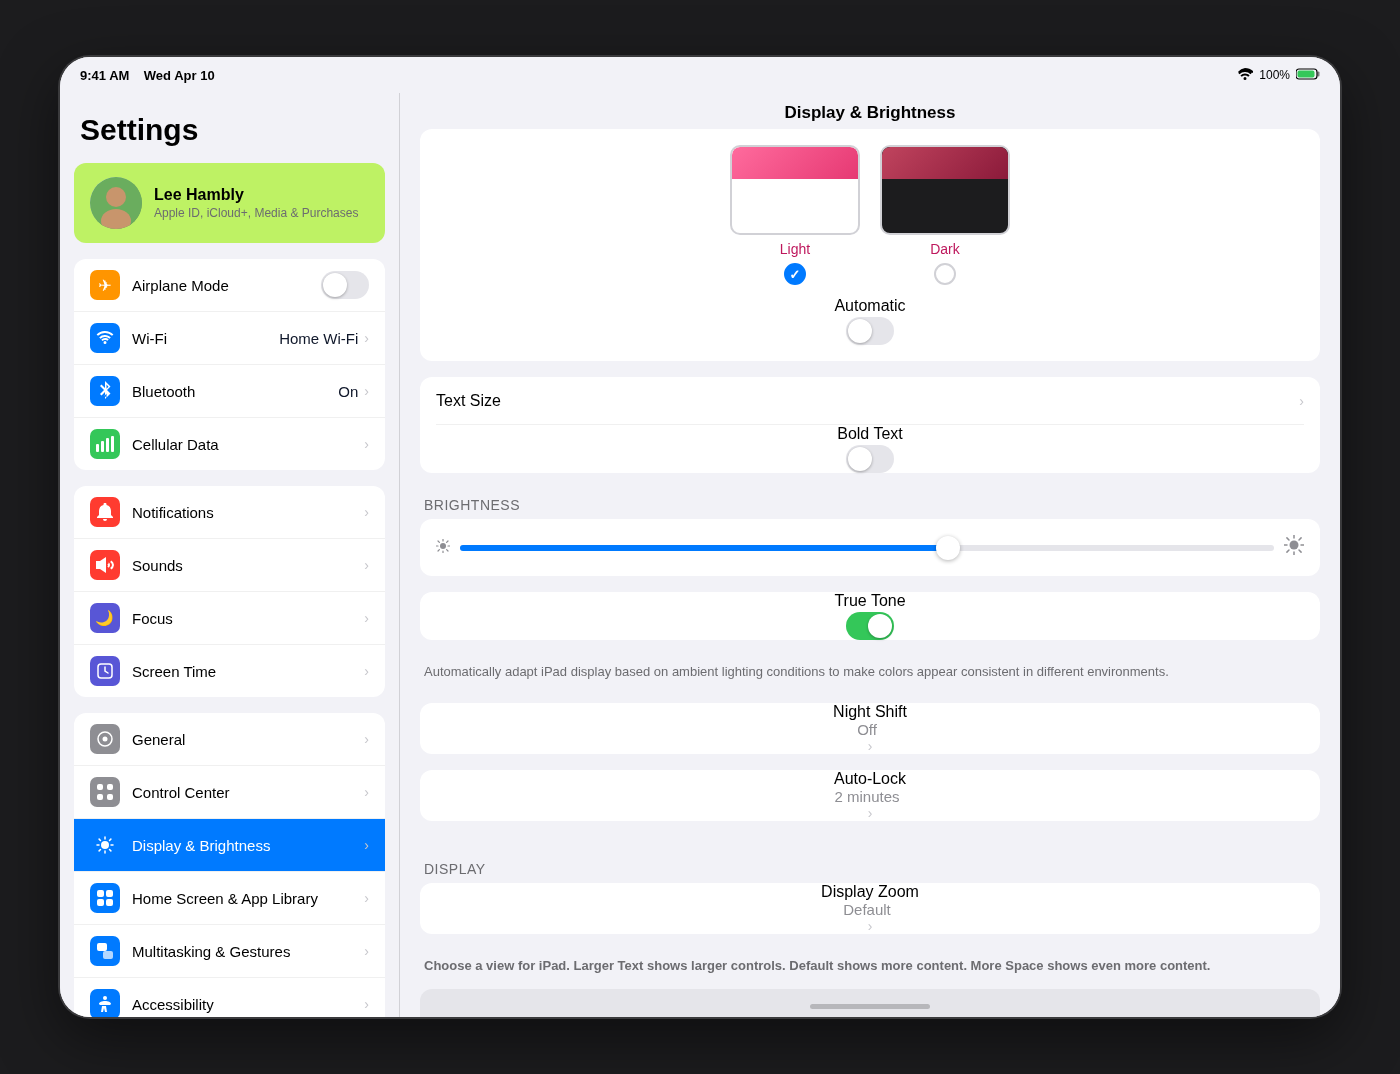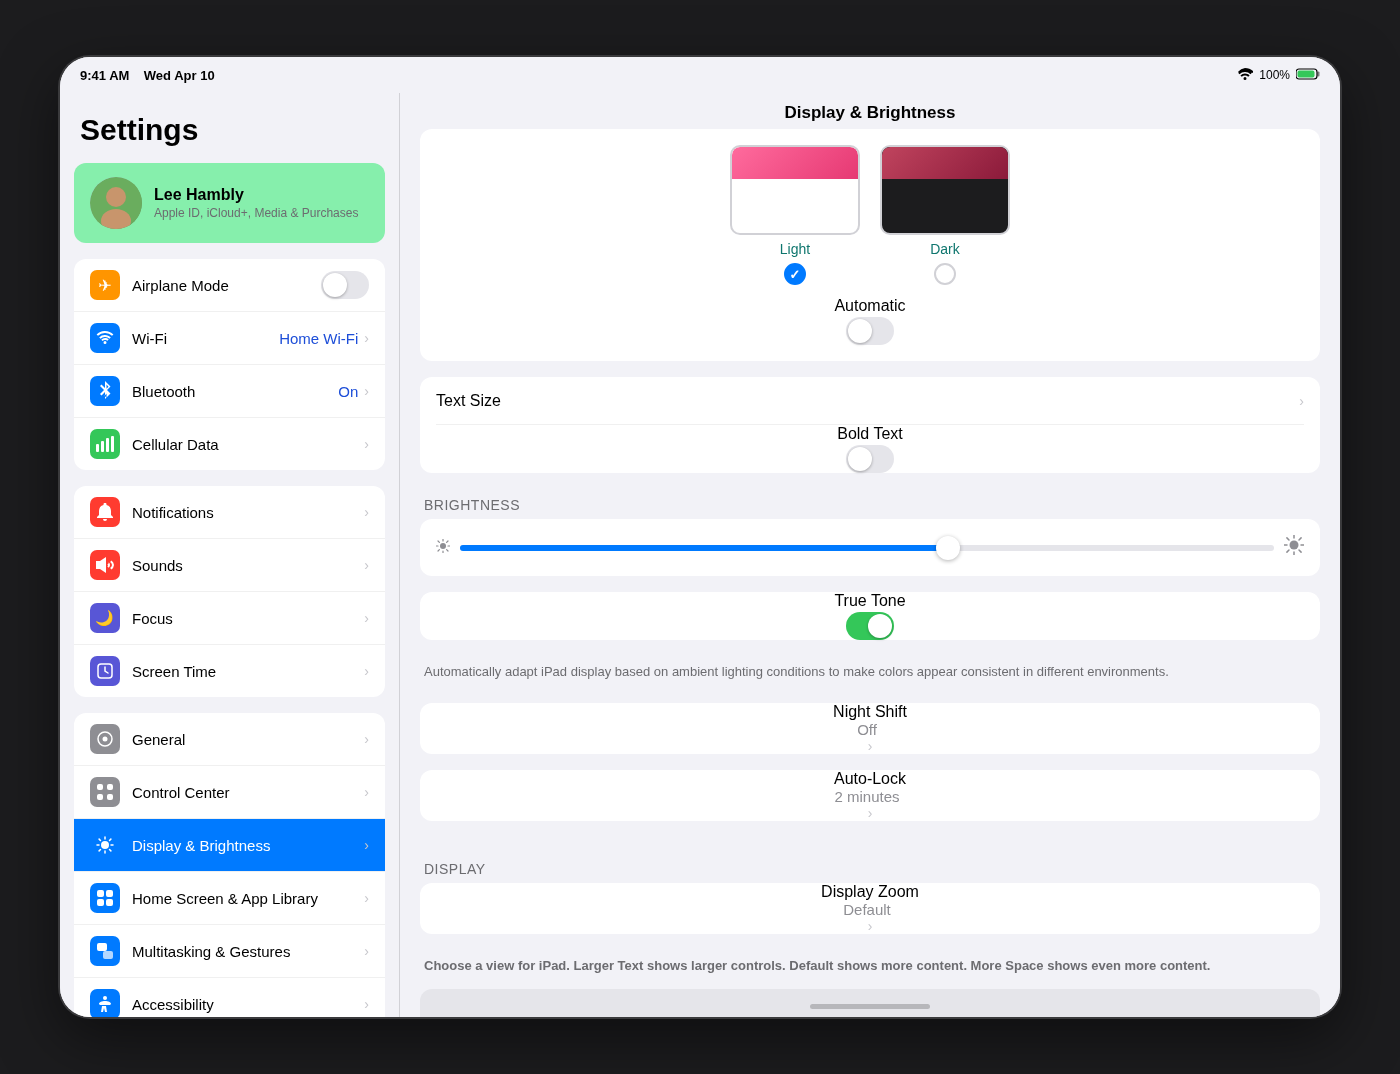--- a/index.html
+++ b/index.html
@@ -63,21 +63,21 @@
     }
     .sidebar-title {
       font-size: 30px;
       font-weight: 700;
       color: #000;
       padding: 20px 20px 16px 20px;
     }
     
     .profile-card {
       margin: 0 14px 16px 14px;
-      background: #86efac;
+      background: #bef264;
       border-radius: 12px;
       padding: 14px 16px;
       display: flex;
       align-items: center;
       gap: 12px;
     }
     .avatar {
       width: 52px;
       height: 52px;
       border-radius: 50%;
@@ -131,21 +131,21 @@
       flex-shrink: 0;
       font-size: 16px;
     }
     .item-label {
       flex: 1;
       font-size: 15px;
       color: #000;
     }
     .item-value {
       font-size: 15px;
-      color: #1d4ed8;
+      color: #0f172a;
       margin-right: 6px;
     }
     .item-chevron {
       color: #c7c7cc;
       font-size: 14px;
     }
     .toggle-switch {
       width: 48px;
       height: 28px;
       border-radius: 14px;
@@ -227,21 +227,21 @@
       top: 0; left: 0; right: 0;
       height: 32px;
       background: linear-gradient(135deg, #ff6b9d, #e63973);
       border-radius: 8px 8px 0 0;
     }
     .dark-preview .preview-pink-bar {
       background: linear-gradient(135deg, #c0445e, #8b1a3a);
     }
     .appearance-label {
       font-size: 14px;
-      color: #0f766e;
+      color: #be185d;
     }
     .appearance-radio {
       width: 22px;
       height: 22px;
       border-radius: 50%;
       border: 2px solid #d1d1d6;
       display: flex;
       align-items: center;
       justify-content: center;
     }

